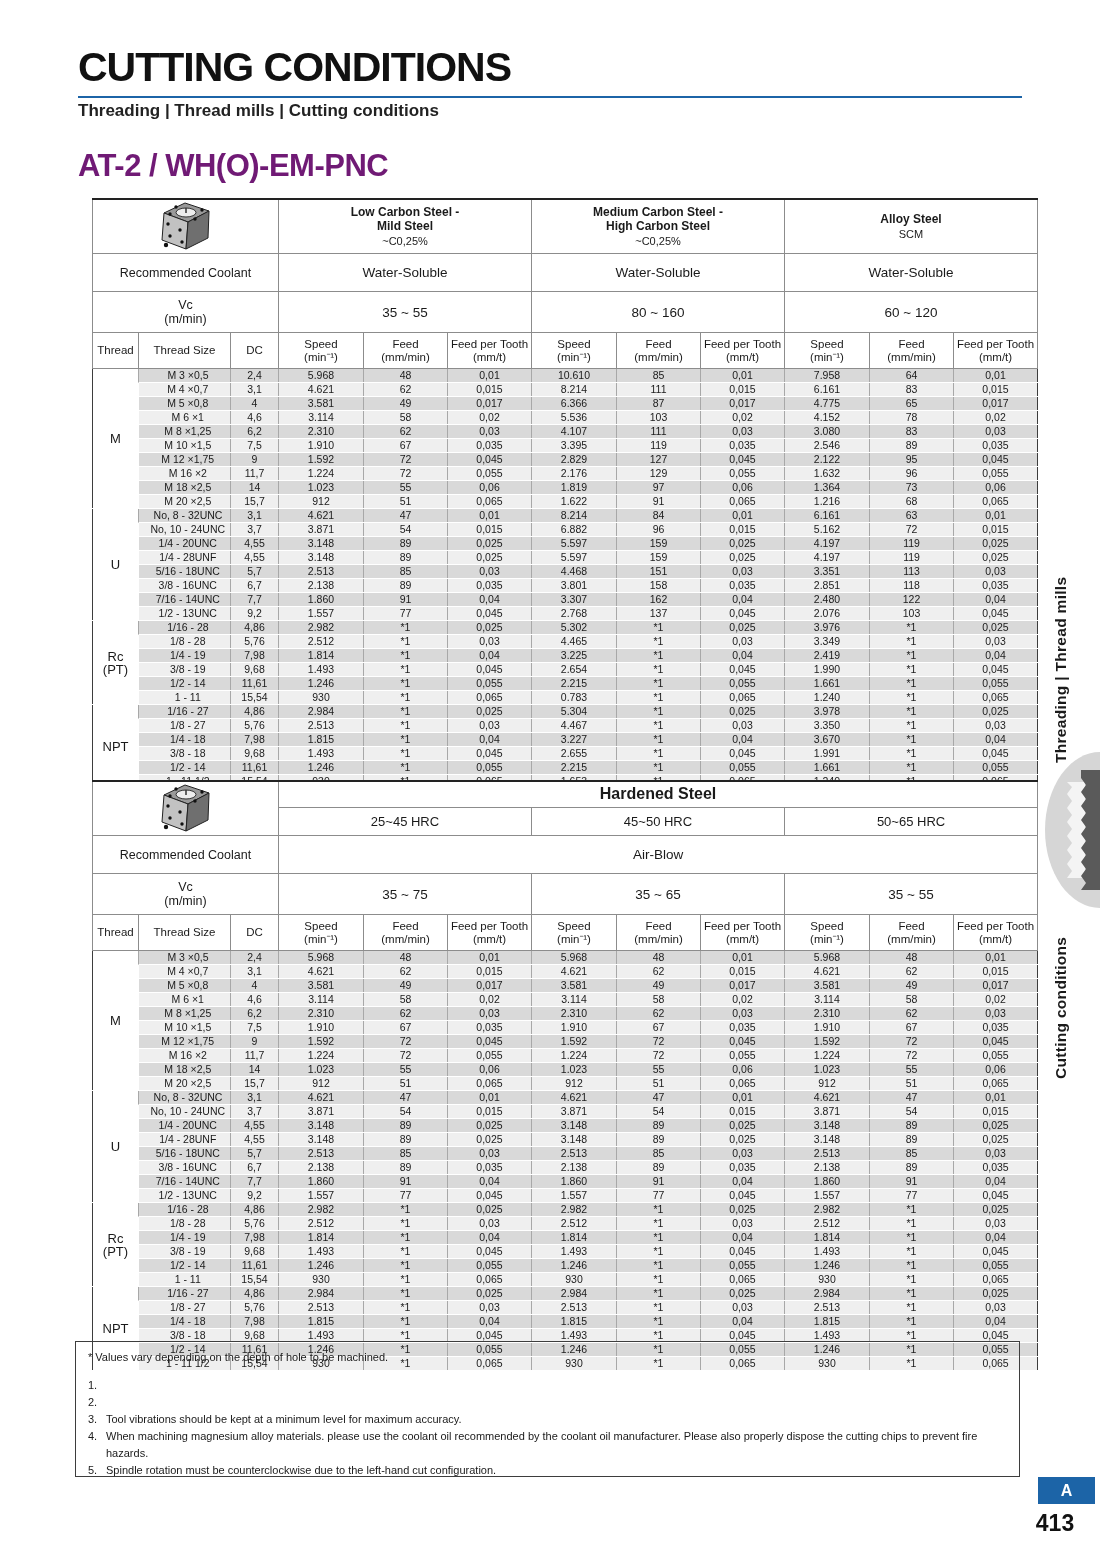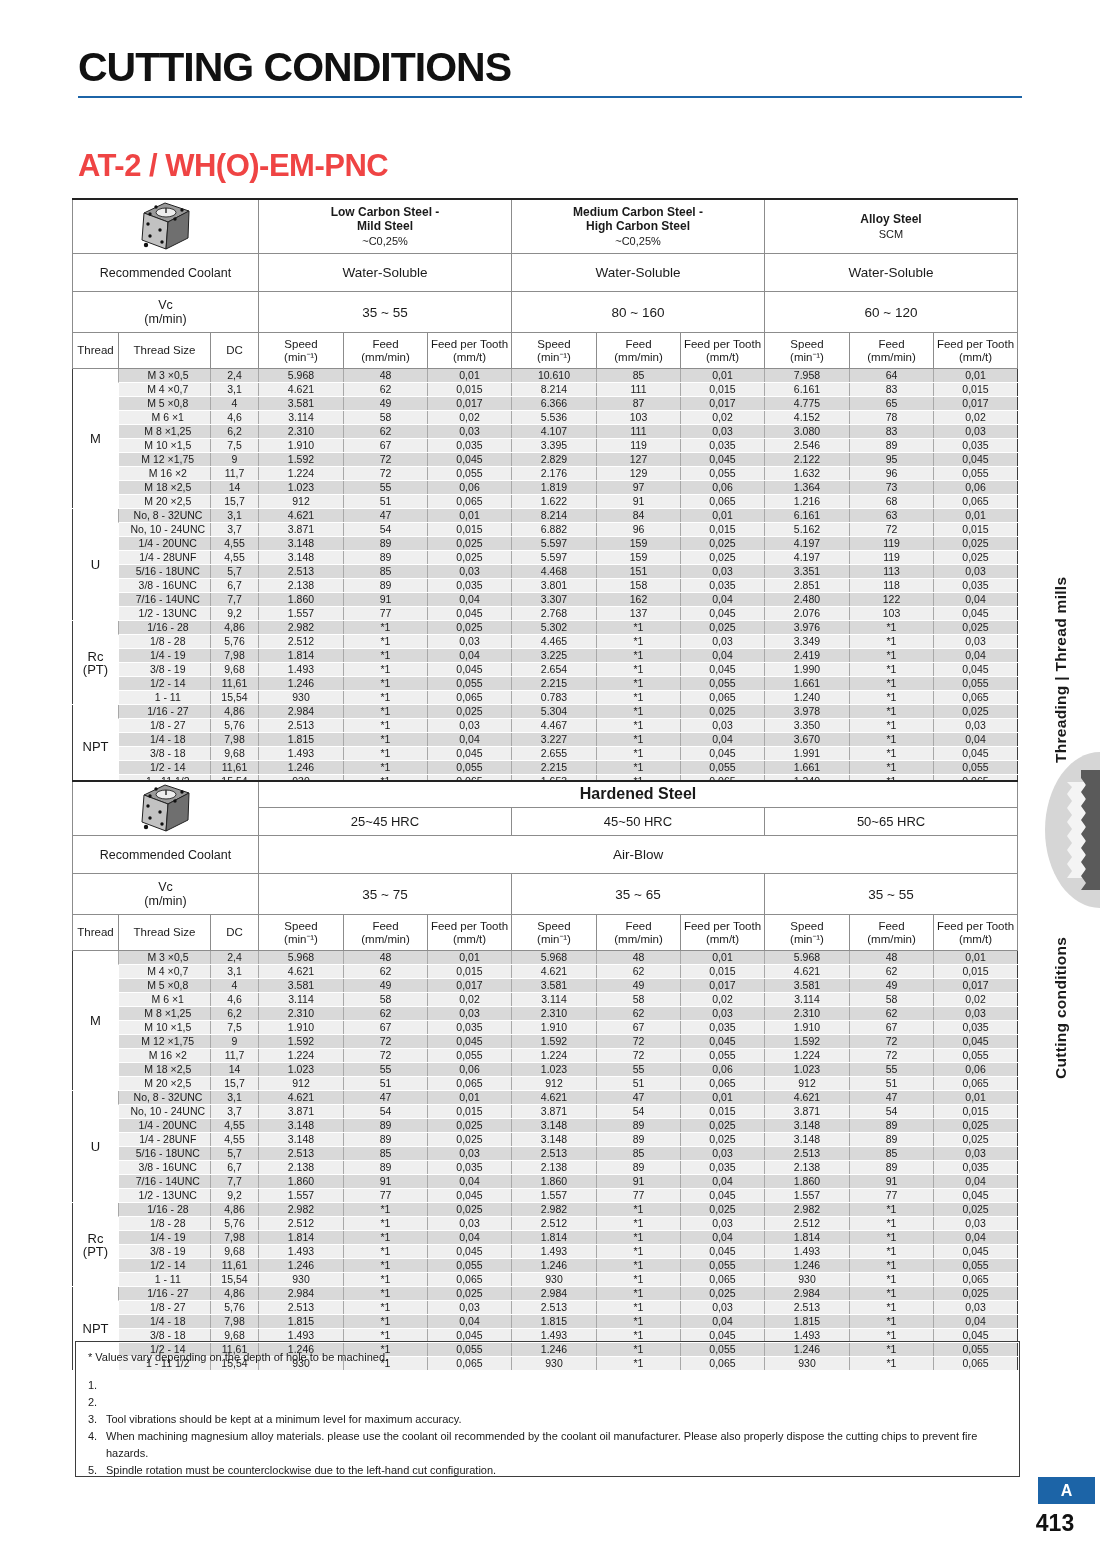--- a/index.html
+++ b/index.html
@@ -5,24 +5,24 @@
   html,body{margin:0;padding:0;background:#ffffff;}
   #page{position:relative;width:1100px;height:1555px;background:#fff;
         font-family:"Liberation Sans",sans-serif;color:#1a1a1a;overflow:hidden;}
 
   
   #main-title{position:absolute;left:78px;top:44px;font-size:41px;font-weight:800;
               letter-spacing:-1px;color:#111;}
   #title-rule{position:absolute;left:78px;top:96px;width:944px;height:2px;}
   #breadcrumb{position:absolute;left:78px;top:101px;font-size:17px;font-weight:bold;color:#222;}
   #section-title{position:absolute;left:78px;top:148px;font-size:31px;font-weight:800;
-                 letter-spacing:-0.5px;color:#ef4444;}
+                 letter-spacing:-0.5px;color:#701a75;}
 
   
-  .ctable{position:absolute;left:72px;width:945px;border-collapse:collapse;table-layout:fixed;
+  .ctable{position:absolute;left:92px;width:945px;border-collapse:collapse;table-layout:fixed;
           font-size:10.5px;color:#1a1a1a;border:1.5px solid #3d3d3d;}
   #table1{top:198px;}
   #table2{top:780px;}
   .ctable td{padding:0;overflow:hidden;white-space:nowrap;}
 
   
   .ctable thead td{border:1px solid #8c8c8c;text-align:center;vertical-align:middle;background:#fff;}
   .ctable thead tr:first-child td{border-top:2px solid #222;}
   td.photo-cell{background:#c8c8c8;vertical-align:top;text-align:left;}
   td.mat-cell{background:#c8c8c8;}
@@ -72,20 +72,21 @@
   #page-number{position:absolute;left:1022px;top:1510px;width:66px;text-align:center;
                font-size:23px;font-weight:bold;color:#111;}
 </style>
 </head>
 <body>
 
 <div id="page">
 
   <div id="main-title">CUTTING CONDITIONS</div>
   <div id="title-rule" style="background: rgb(28, 100, 167);"></div>
+  <div id="breadcrumb">Threading | Thread mills | Cutting conditions</div>
   <div id="section-title">AT-2 / WH(O)-EM-PNC</div>
 
   <table class="ctable" id="table1">
     <colgroup>
       <col style="width:46px">
         <col style="width:92px">
         <col style="width:48px">
       <col style="width:85px">
         <col style="width:84px">
         <col style="width:84px">

